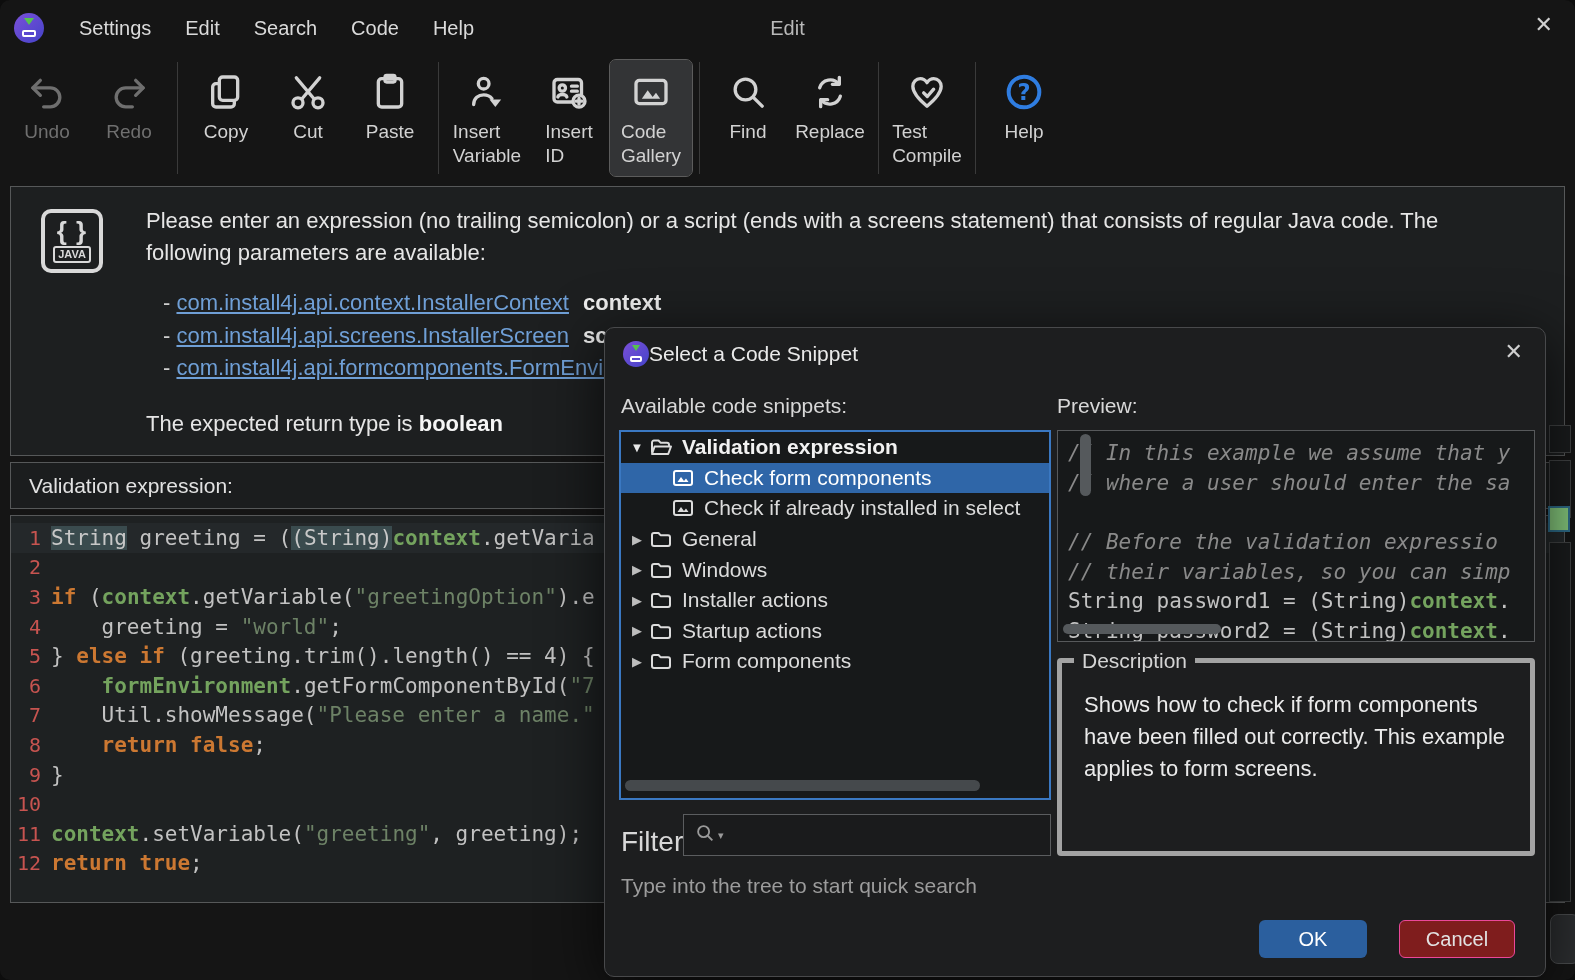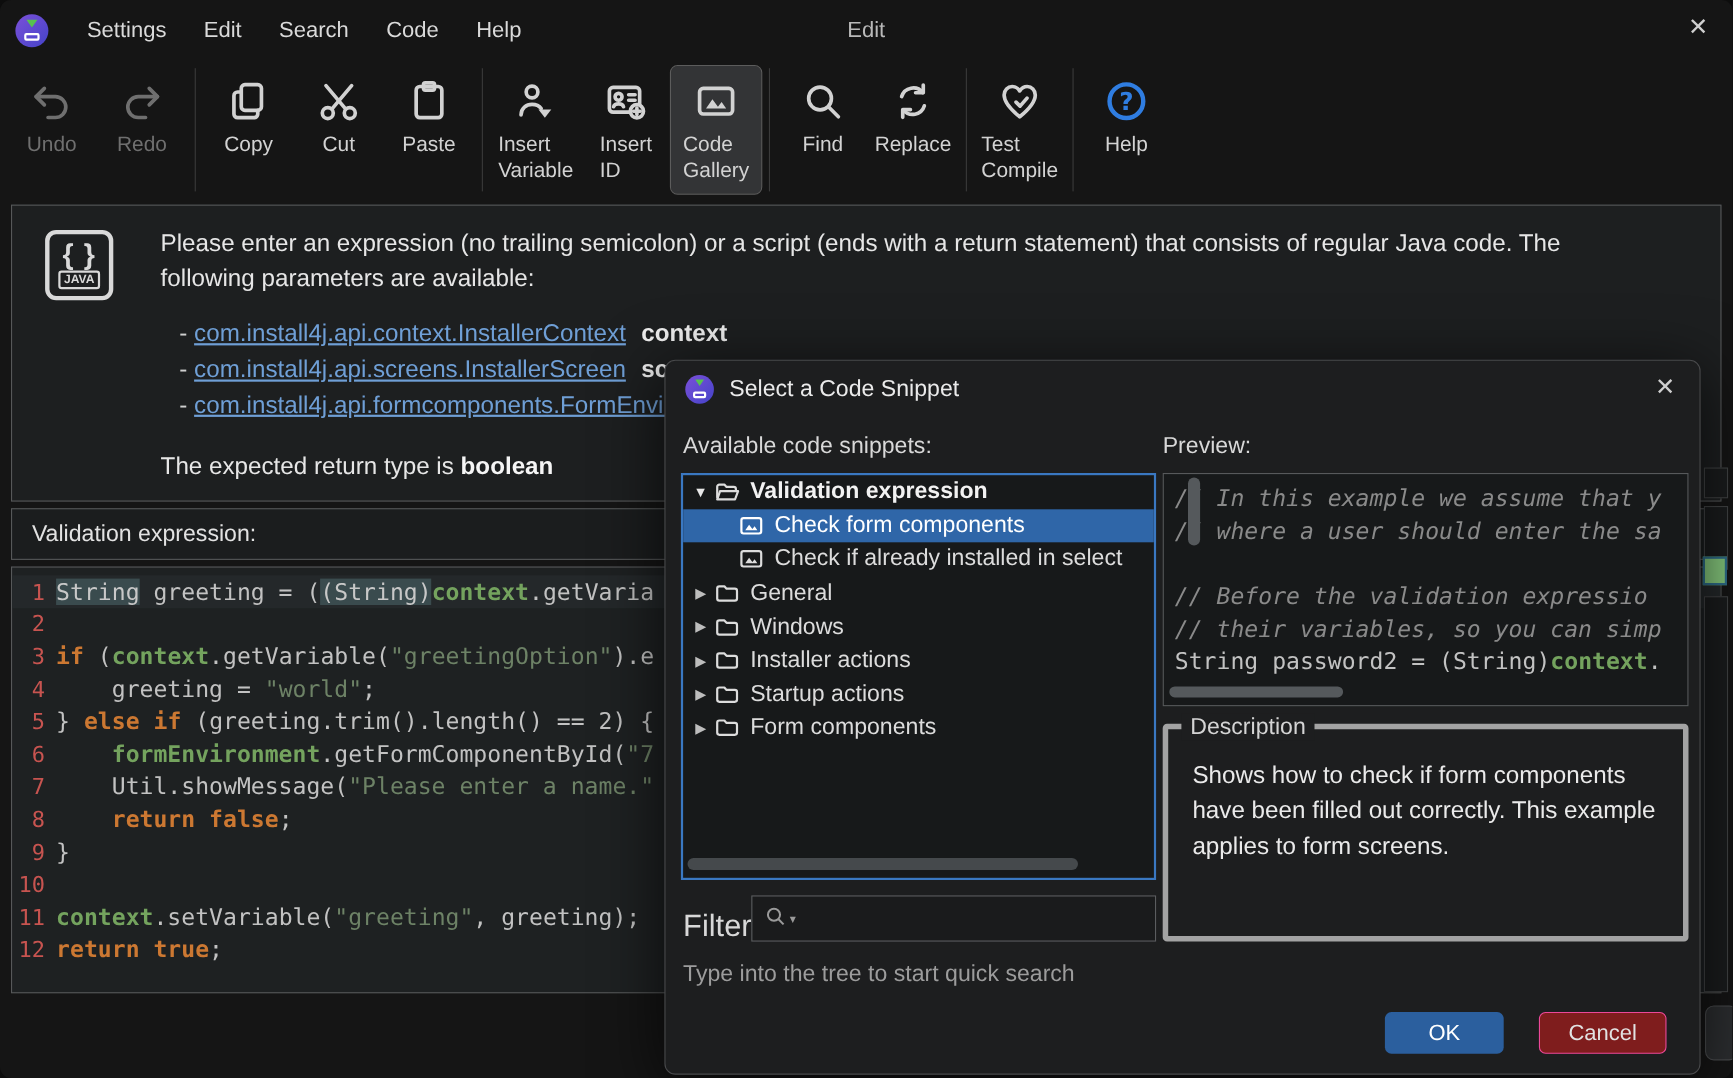--- a/index.html
+++ b/index.html
@@ -68,21 +68,21 @@
   .strip{position:absolute;right:0;top:420px;width:29px;height:560px;}
   .strip .bx{position:absolute;left:3px;width:22px;border:1px solid #414344;background:#1a1c1d;}
   .strip .green{position:absolute;left:2px;top:86px;width:22px;height:26px;background:var(--marker-green);
                 border:2px solid #2e6d8a;}
   .strip .btn-edge{position:absolute;left:4px;top:494px;width:30px;height:50px;border:1px solid #4a4c4e;
                    border-radius:8px;background:#2c2e30;}
 
   
   .dialog{position:absolute;left:604px;top:327px;width:942px;height:650px;background:#1d1e1f;
           border:1px solid #48494b;border-radius:10px;box-shadow:0 12px 60px rgba(0,0,0,.7);}
-  .dlg-header{position:absolute;top:0;left:0;right:0;height:52px;display:flex;align-items:center;padding:0 18px;gap:14px;}
+  .dlg-header{position:absolute;top:0;left:0;right:0;height:52px;display:flex;align-items:center;padding:0 18px;}
   .dlg-header .appicon{width:26px;height:26px;}
   .dlg-header .appicon .arr{top:4px;border-left-width:4px;border-right-width:4px;border-top-width:6px;}
   .dlg-header .appicon .tray{bottom:5px;width:12px;height:6px;}
   .dlg-title{font-size:21px;color:#eaeaea;}
   .dlg-close{position:absolute;right:22px;top:13px;font-size:22px;color:#cfcfcf;line-height:1;}
   .dlg-label{position:absolute;font-size:21px;color:#d8d8d8;}
 
   .tree{position:absolute;left:14px;top:102px;width:432px;height:370px;background:#17191a;
         border:2px solid var(--accent-blue);overflow:hidden;}
   .tree-row{height:30.6px;display:flex;align-items:center;font-size:21px;color:#dcdcdc;white-space:nowrap;}
@@ -267,21 +267,21 @@
         </span>
         <span class="lb">Help</span>
       </div>
     </div>
 
   <div class="info-panel">
     <div class="java-badge">
       <div class="braces">{&nbsp;}</div>
         <div class="jv">JAVA</div>
     </div>
-    <div class="info-text">Please enter an expression (no trailing semicolon) or a script (ends with a return statement) that consists of regular Java code. The following parameters are available:</div>
+    <div class="info-text">Please enter an expression (no trailing semicolon) or a script (ends with a screens statement) that consists of regular Java code. The following parameters are available:</div>
     <div class="param-list" id="param-list">
         <div class="param-line"><span class="dash">- </span><a href="#">com.install4j.api.context.InstallerContext</a><span class="pname">context</span></div>
         <div class="param-line"><span class="dash">- </span><a href="#">com.install4j.api.screens.InstallerScreen</a><span class="pname">scree</span></div>
         <div class="param-line"><span class="dash">- </span><a href="#">com.install4j.api.formcomponents.FormEnviro</a><span class="pname"></span></div>
       </div>
     <div class="return-line">
       <span>The expected return type is </span><b>boolean</b>
     </div>
   </div>
 
@@ -299,21 +299,21 @@
       <div class="code-line">
         <span class="gutter">3</span>
         <span class="code-text"><span class="seg-k">if</span><span class="seg-p"> (</span><span class="seg-v">context</span><span class="seg-p">.getVariable(</span><span class="seg-s">"greetingOption"</span><span class="seg-p">).e</span></span>
       </div>
       <div class="code-line">
         <span class="gutter">4</span>
         <span class="code-text"><span class="seg-p">    greeting = </span><span class="seg-s">"world"</span><span class="seg-p">;</span></span>
       </div>
       <div class="code-line">
         <span class="gutter">5</span>
-        <span class="code-text"><span class="seg-p">} </span><span class="seg-k">else</span><span class="seg-p"> </span><span class="seg-k">if</span><span class="seg-p"> (greeting.trim().length() == 2) {</span></span>
+        <span class="code-text"><span class="seg-p">} </span><span class="seg-k">else</span><span class="seg-p"> </span><span class="seg-k">if</span><span class="seg-p"> (greeting.trim().length() == 4) {</span></span>
       </div>
       <div class="code-line">
         <span class="gutter">6</span>
         <span class="code-text"><span class="seg-p">    </span><span class="seg-v">formEnvironment</span><span class="seg-p">.getFormComponentById(</span><span class="seg-s">"7</span></span>
       </div>
       <div class="code-line">
         <span class="gutter">7</span>
         <span class="code-text"><span class="seg-p">    Util.showMessage(</span><span class="seg-s">"Please enter a name."</span></span>
       </div>
       <div class="code-line">
@@ -448,20 +448,21 @@
       <input id="filter-inp" placeholder="" style="">
     </div>
     <div class="dlg-hint">Type into the tree to start quick search</div>
 
     <div class="preview" id="preview">
         <div class="prev-line"><span class="seg-c">// In this example we assume that y</span></div>
         <div class="prev-line"><span class="seg-c">// where a user should enter the sa</span></div>
         <div class="prev-line"></div>
         <div class="prev-line"><span class="seg-c">// Before the validation expressio</span></div>
         <div class="prev-line"><span class="seg-c">// their variables, so you can simp</span></div>
+        <div class="prev-line"><span class="seg-p">String password1 = (String)</span><span class="seg-v">context</span><span class="seg-p">.</span></div>
         <div class="prev-line"><span class="seg-p">String password2 = (String)</span><span class="seg-v">context</span><span class="seg-p">.</span></div>
       </div>
     <div class="pv-vscroll"></div>
     <div class="pv-hscroll"></div>
 
     <div class="descbox">
       <div class="desc-legend">Description</div>
       <div class="desc-text">Shows how to check if form components have been filled out correctly. This example applies to form screens.</div>
     </div>
 

